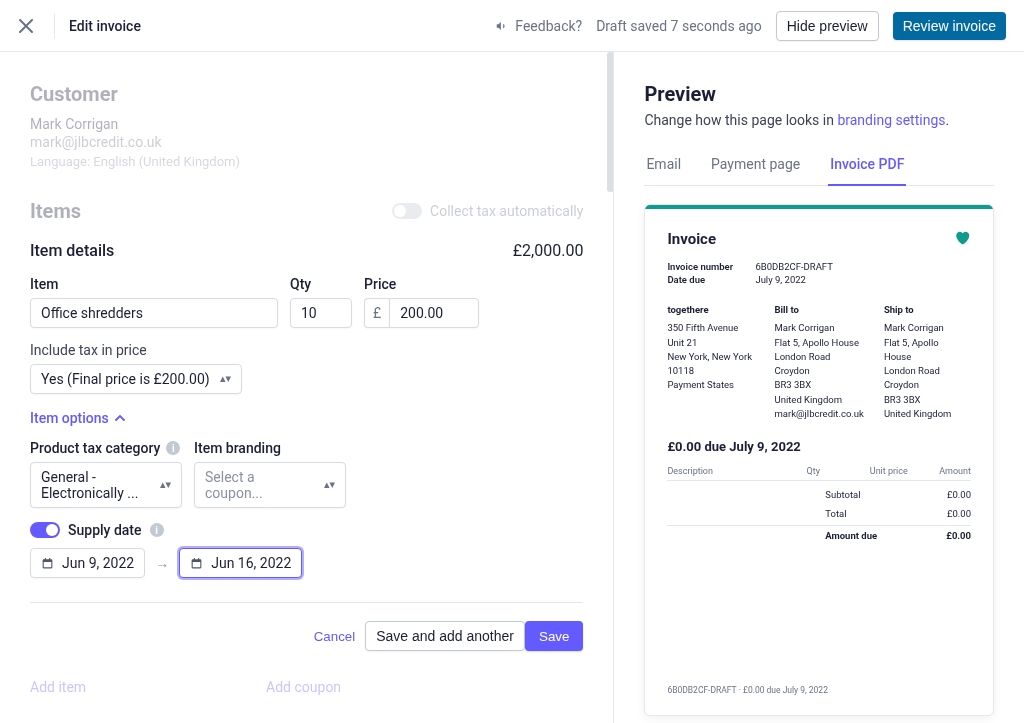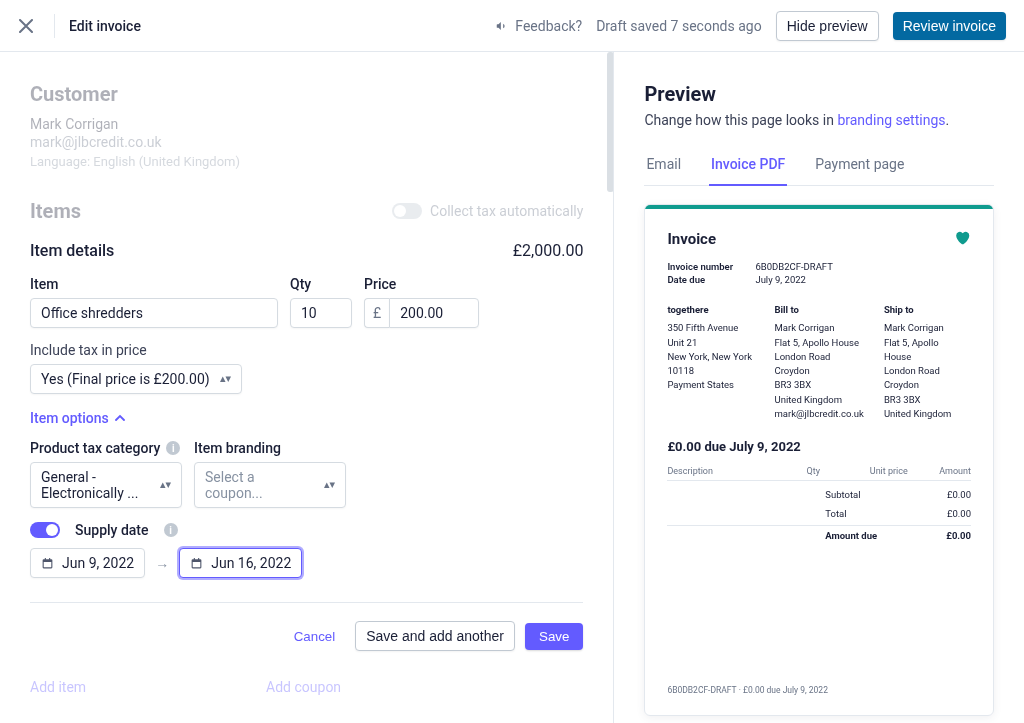--- a/index.html
+++ b/index.html
@@ -159,21 +159,21 @@
     padding: 6px 10px; background: #fff;
     display: flex; align-items: center; gap: 8px;
     box-shadow: 0 1px 2px rgba(0,0,0,0.04);
   }
   .date-input.focused { box-shadow: 0 0 0 2px rgba(99,91,255,0.5); border-color: #635bff; }
   .arrow-mid { color: #8792a2; }
 
   .divider { height: 1px; background: #e3e8ee; margin: 24px 0 18px; }
 
   .action-row {
-    display: flex; justify-content: flex-end; gap: 10px; align-items: center;
+    display: flex; justify-content: flex-end; 
   }
   .btn-cancel { background: transparent; border: none; color: #635bff; box-shadow: none; font-weight: 500; padding: 6px 10px; cursor:pointer;}
   .btn-save { background: #635bff; color: #fff; border: none; font-weight: 500; padding: 6px 14px; border-radius:4px; cursor:pointer; box-shadow: 0 1px 2px rgba(0,0,0,0.15);}
 
   .add-row {
     display: flex; gap: 180px; margin-top: 28px;
   }
   .add-link { color: #635bff; opacity: 0.35; cursor: pointer; }
 
   
@@ -357,21 +357,21 @@
         <div class="label">Item branding</div>
         <div class="select sel-med">
           <span style="color:#8792a2;">Select a coupon...</span>
           <span class="sel-chevs">▴▾</span>
         </div>
       </div>
 
     </div>
 
     
-    <div style="display:flex;align-items:center;gap:15px;margin-top:6px;">
+    <div style="display:flex;align-items:center;gap:8px;margin-top:6px;">
       <div class="toggle on"></div>
       <span class="label">Supply date</span>
       <span class="info-icon">i</span>
     </div>
     <div class="date-row">
       <div class="date-input">
         <svg width="13" height="13" viewBox="0 0 24 24" fill="#4f566b">
             <path d="M7 2v2H5a2 2 0 00-2 2v13a2 2 0 002 2h14a2 2 0 002-2V6a2 2 0 00-2-2h-2V2h-2v2H9V2H7zm-2 7h14v10H5V9z"></path>
           </svg>
         <span>Jun 9, 2022</span>
@@ -405,22 +405,22 @@
   </div>
 
   <div class="right-pane">
     <div class="preview-title">Preview</div>
     <div class="preview-sub">
       <span>Change how this page looks in </span><span class="brand-link">branding settings</span>.
     </div>
 
     <div class="tabs">
       <div class="tab">Email</div>
+      <div class="tab">Payment page</div>
       <div class="tab active">Invoice PDF</div>
-      <div class="tab">Payment page</div>
     </div>
 
     <div class="doc-card">
       <div class="doc-accent"></div>
       <div class="doc-body">
         <div class="doc-h1">
           <span>Invoice</span>
           <span class="heart-icon">
             <svg width="18" height="16" viewBox="0 0 24 22" fill="#0f9b8e">
                 <path d="M12 21s-8-5.5-8-12a5 5 0 019-3 5 5 0 019 3c0 6.5-8 12-8 12z"></path>

